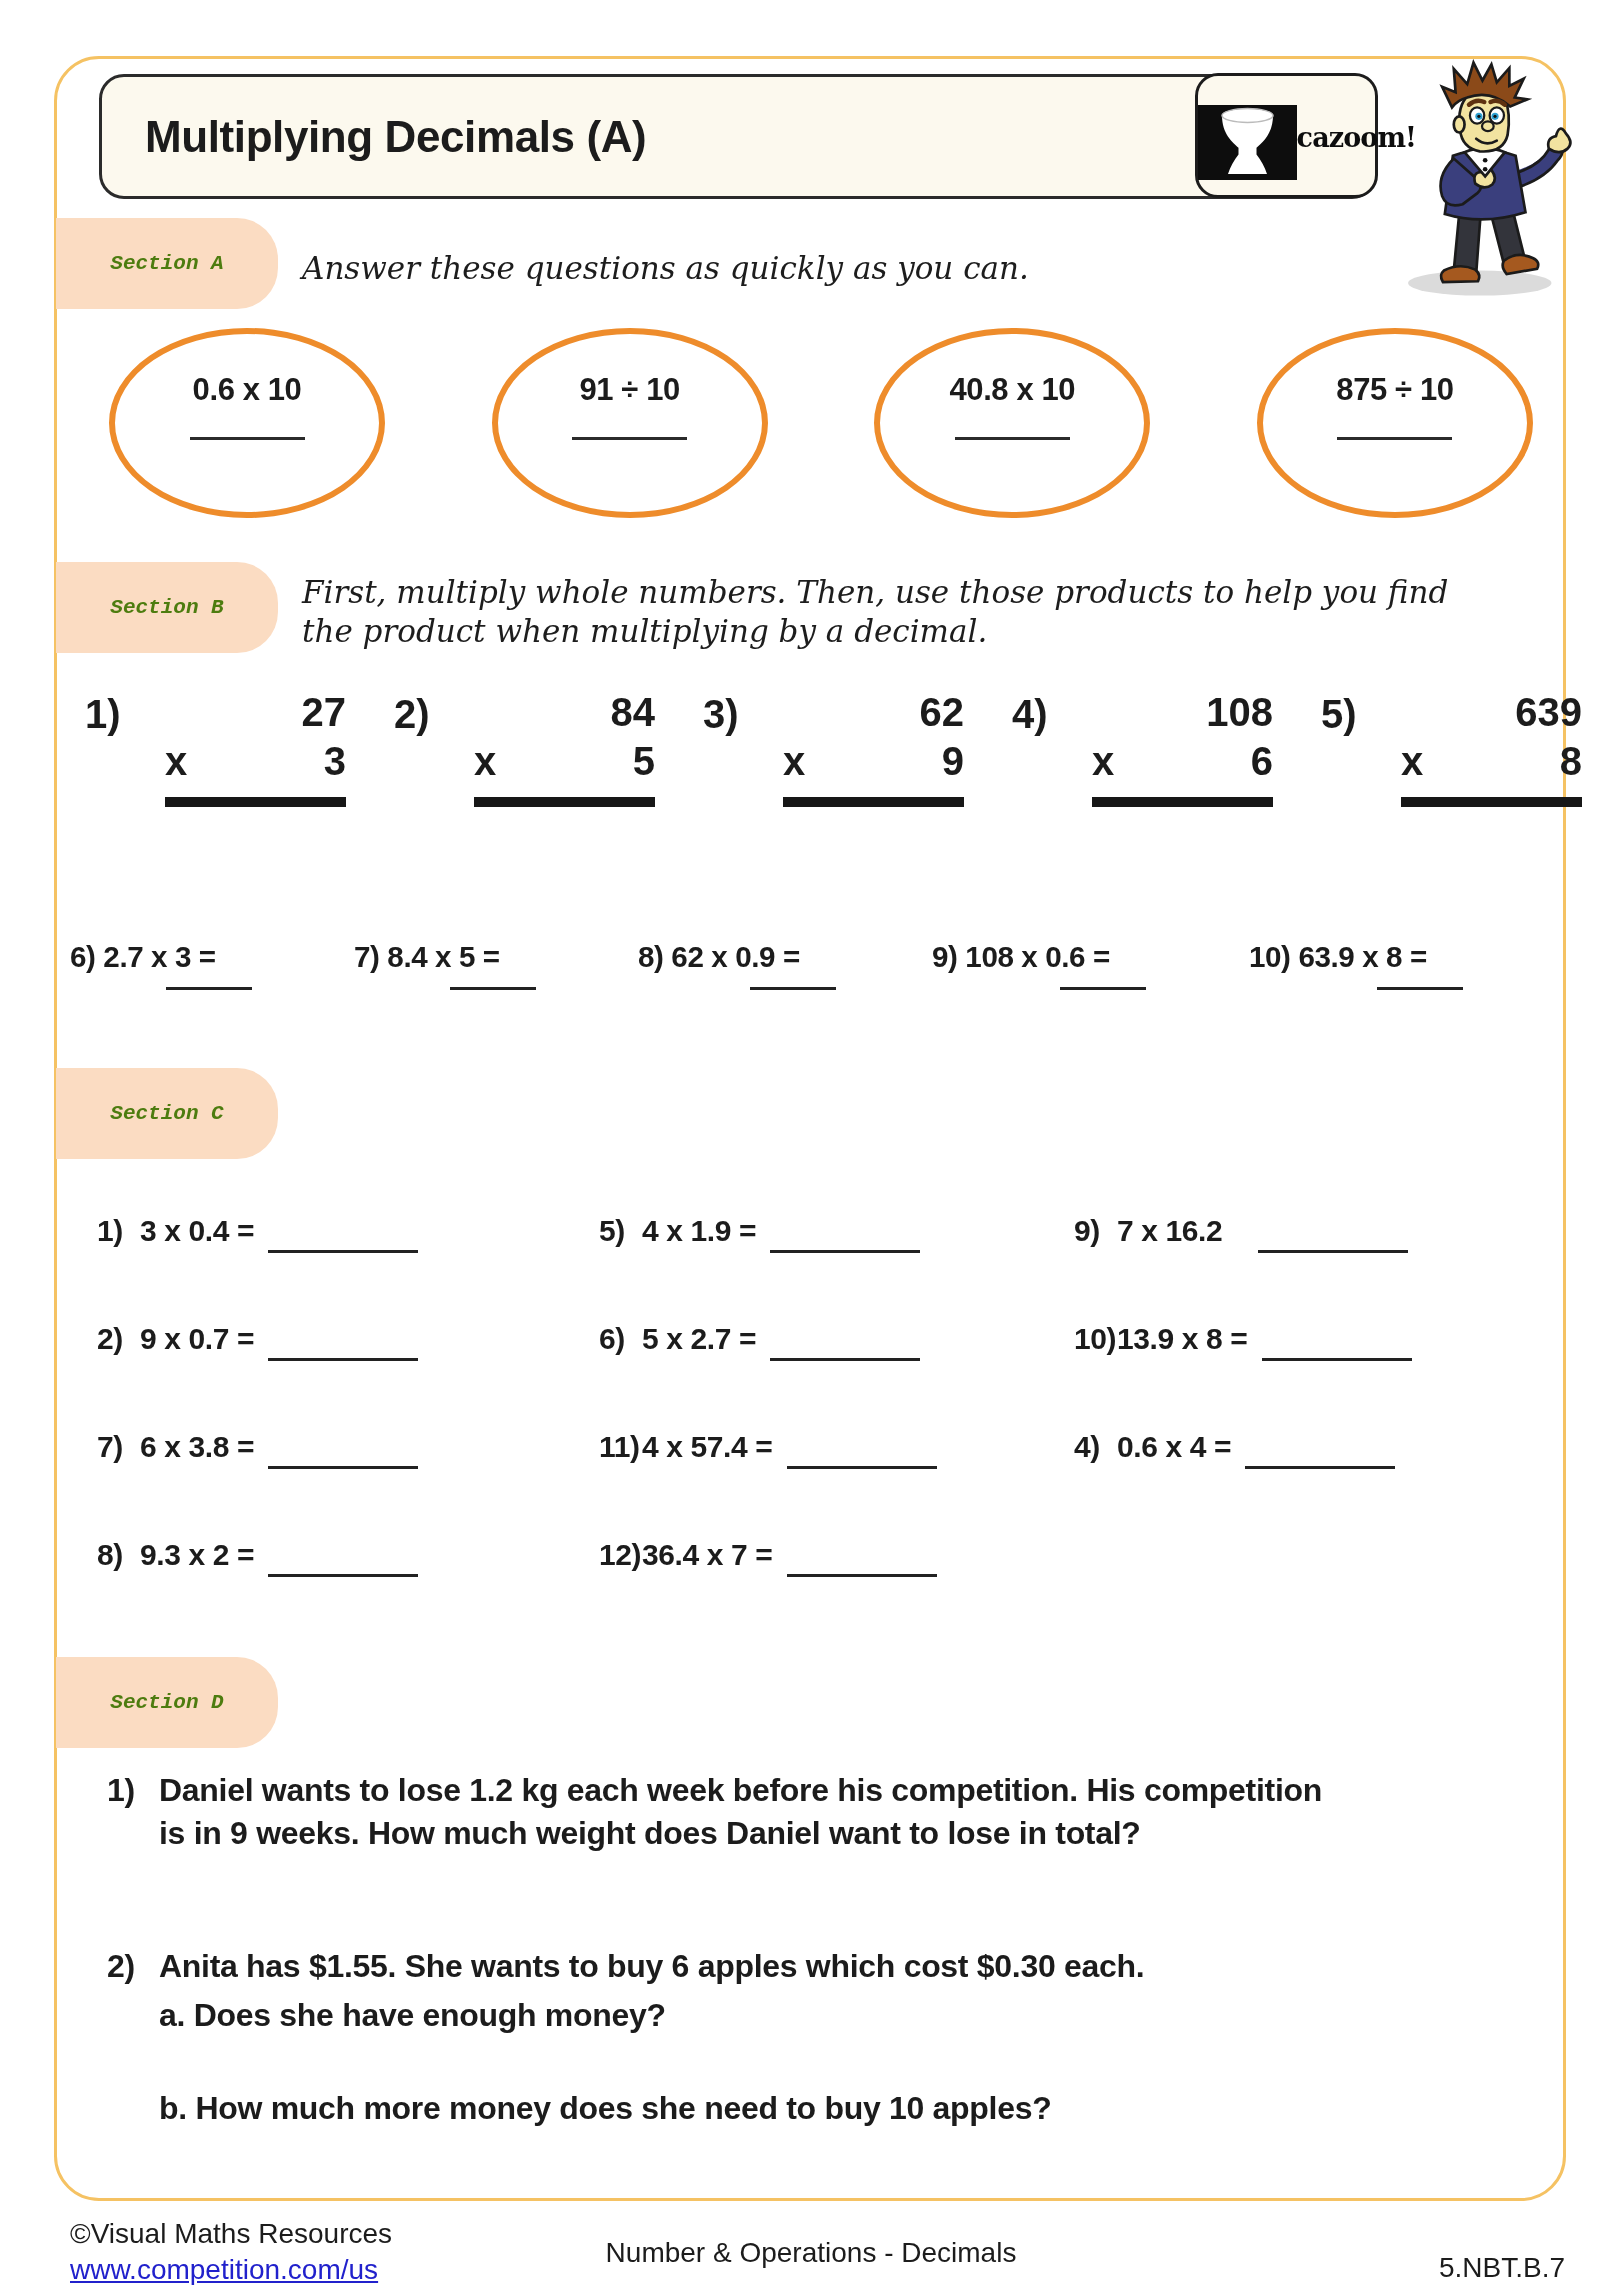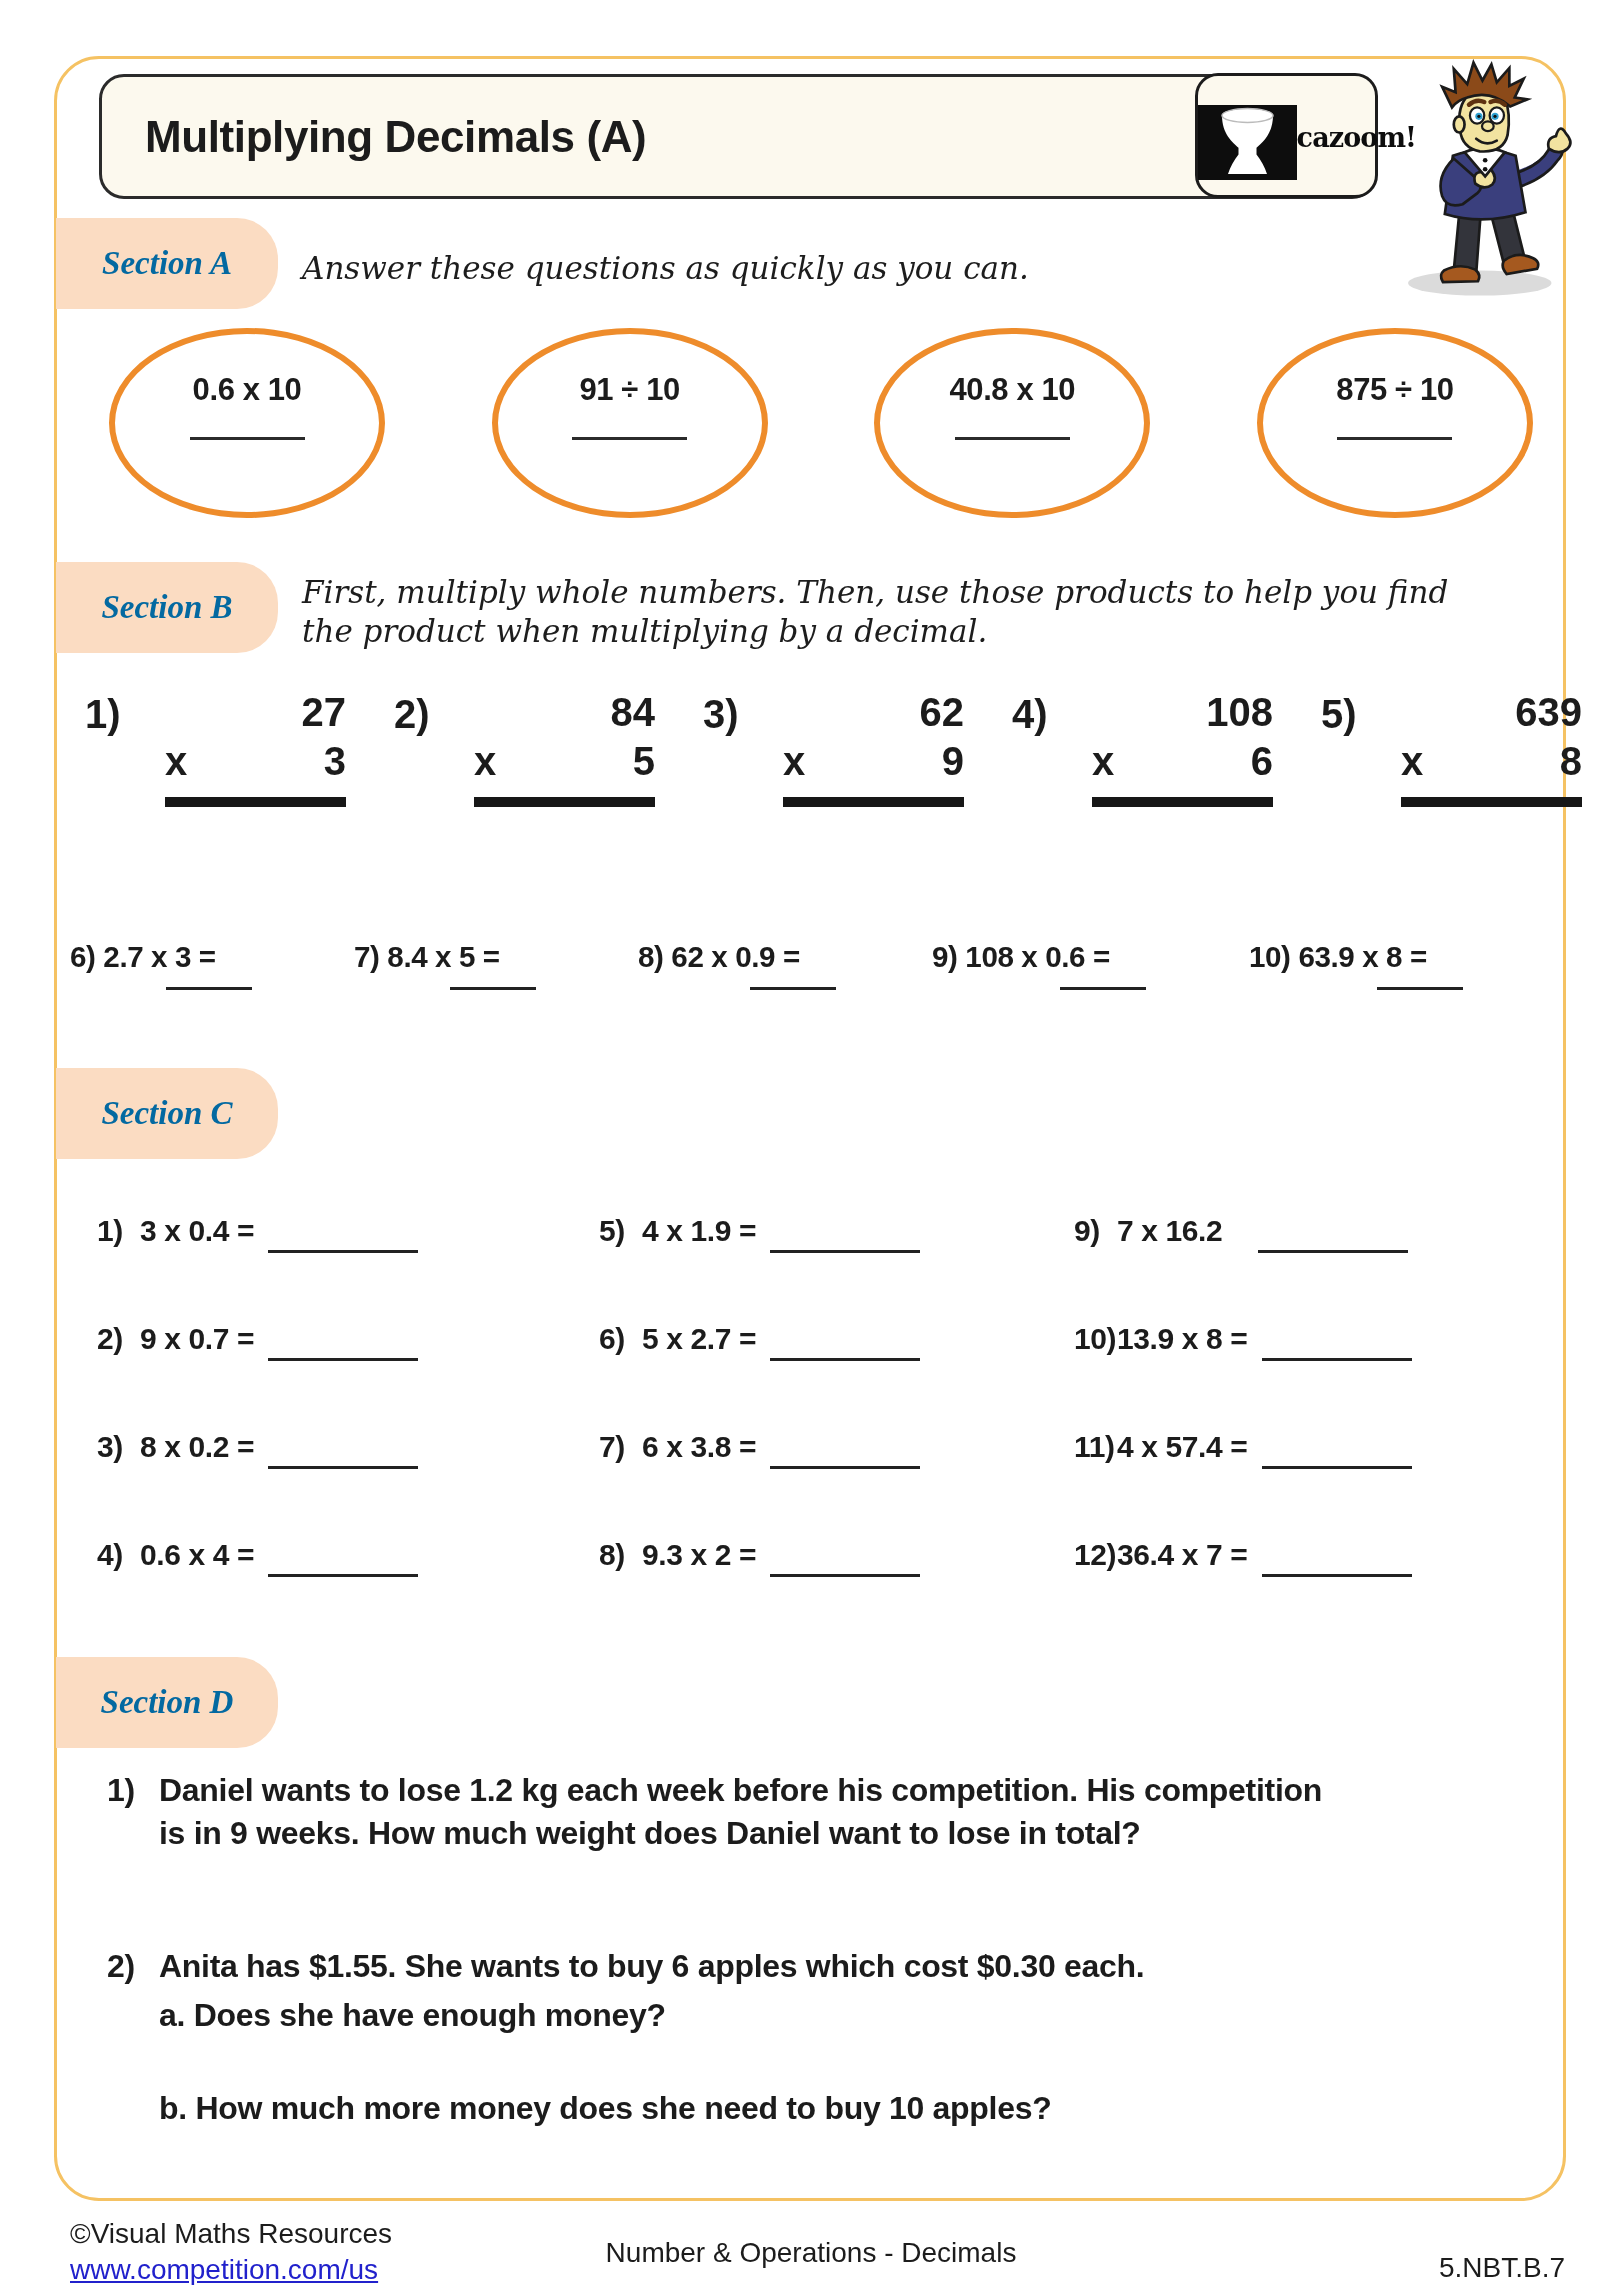--- a/index.html
+++ b/index.html
@@ -16,21 +16,21 @@
   .logo-box{position:absolute;right:-3.6px;top:-3.6px;width:183px;height:125px;box-sizing:border-box;
             background:#FCF9EE;border:3.6px solid #1c1c1c;border-radius:23px;
             display:flex;align-items:center;justify-content:flex-start;}
   .logo-mark{width:99px;height:75px;background:#0d0d0d;margin-top:12.5px;display:flex;align-items:center;justify-content:center;}
   .logo-word{font-family:"DejaVu Serif",serif;font-weight:bold;font-size:27px;letter-spacing:-0.9px;color:#0d0d0d;line-height:1;margin-top:2.7px;}
   
   .mascot{position:absolute;left:1390px;top:59px;width:193px;height:242px;z-index:5;}
   
   .tab{position:absolute;left:56px;width:222px;height:91px;background:#FBDCC2;
        border-radius:0 41px 41px 0;display:flex;align-items:center;justify-content:center;z-index:2;}
-  .tab span{font-family:Liberation Serif, serif;font-style:italic;font-weight:bold;font-size:33px;color:#0369a1;}
+  .tab span{font-family:Liberation Mono, monospace;font-style:italic;font-weight:bold;font-size:21px;color:#4d7c0f;}
   .instr{position:absolute;font-family:"DejaVu Serif",serif;font-style:italic;font-size:31px;color:#1d1d1d;line-height:1.27;}
   
   .ovals{position:absolute;left:109px;top:328px;width:1424px;display:flex;justify-content:space-between;}
   .oval{width:276px;height:190px;border:6.3px solid #EE8C2B;border-radius:50%;box-sizing:border-box;text-align:center;}
   .oval .expr{margin-top:38px;font-size:31px;font-weight:bold;letter-spacing:-0.4px;}
   .oval .aline{width:115px;border-bottom:3.6px solid #2b2b2b;margin:29px auto 0;}
   
   .vrow{position:absolute;left:85px;top:690px;display:flex;}
   .vprob{width:309px;position:relative;}
   .vnum{position:absolute;left:0;top:1.8px;font-size:40px;font-weight:bold;}
@@ -210,21 +210,20 @@
 
   <div class="cgrid">
     <div class="citem"><span class="cnum">1)</span><span>3 x 0.4 =</span><span class="cline"></span></div>
     <div class="citem"><span class="cnum">5)</span><span>4 x 1.9 =</span><span class="cline"></span></div>
     <div class="citem"><span class="cnum">9)</span><span>7 x 16.2</span><span class="cline" style="margin-left:36px"></span></div>
 
     <div class="citem"><span class="cnum">2)</span><span>9 x 0.7 =</span><span class="cline"></span></div>
     <div class="citem"><span class="cnum">6)</span><span>5 x 2.7 =</span><span class="cline"></span></div>
     <div class="citem"><span class="cnum">10)</span><span>13.9 x 8 =</span><span class="cline"></span></div>
 
-    <div class="citem"><span class="cnum">3)</span><span>8 x 0.2 =</span><span class="cline"></span></div>
     <div class="citem"><span class="cnum">7)</span><span>6 x 3.8 =</span><span class="cline"></span></div>
     <div class="citem"><span class="cnum">11)</span><span>4 x 57.4 =</span><span class="cline"></span></div>
 
     <div class="citem"><span class="cnum">4)</span><span>0.6 x 4 =</span><span class="cline"></span></div>
     <div class="citem"><span class="cnum">8)</span><span>9.3 x 2 =</span><span class="cline"></span></div>
     <div class="citem"><span class="cnum">12)</span><span>36.4 x 7 =</span><span class="cline"></span></div>
   </div>
 
   <div class="tab" style="top:1657px">
     <span>Section D</span>

